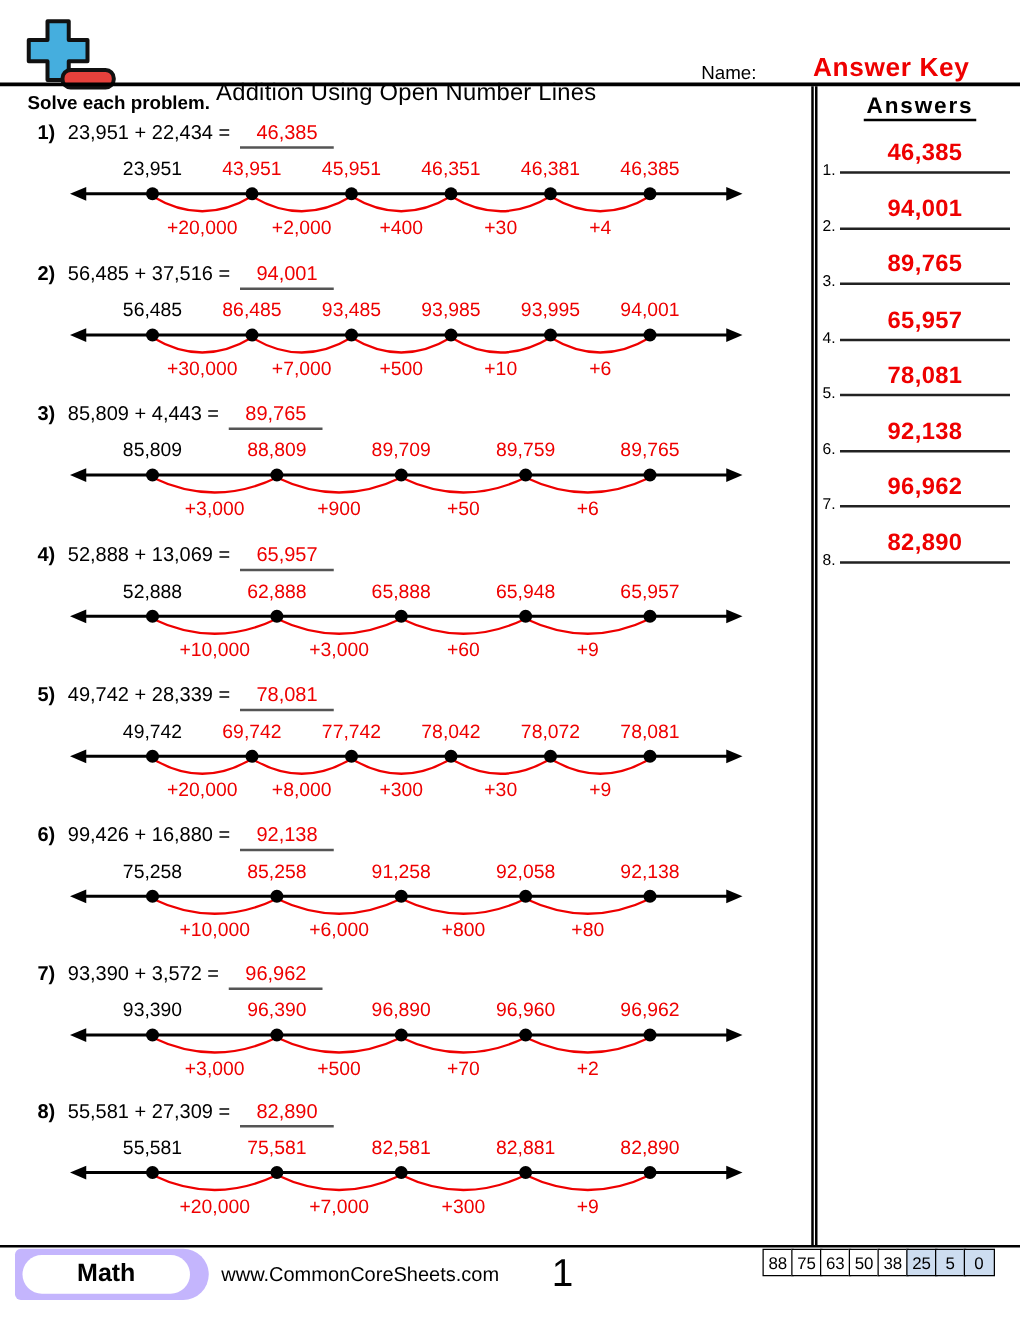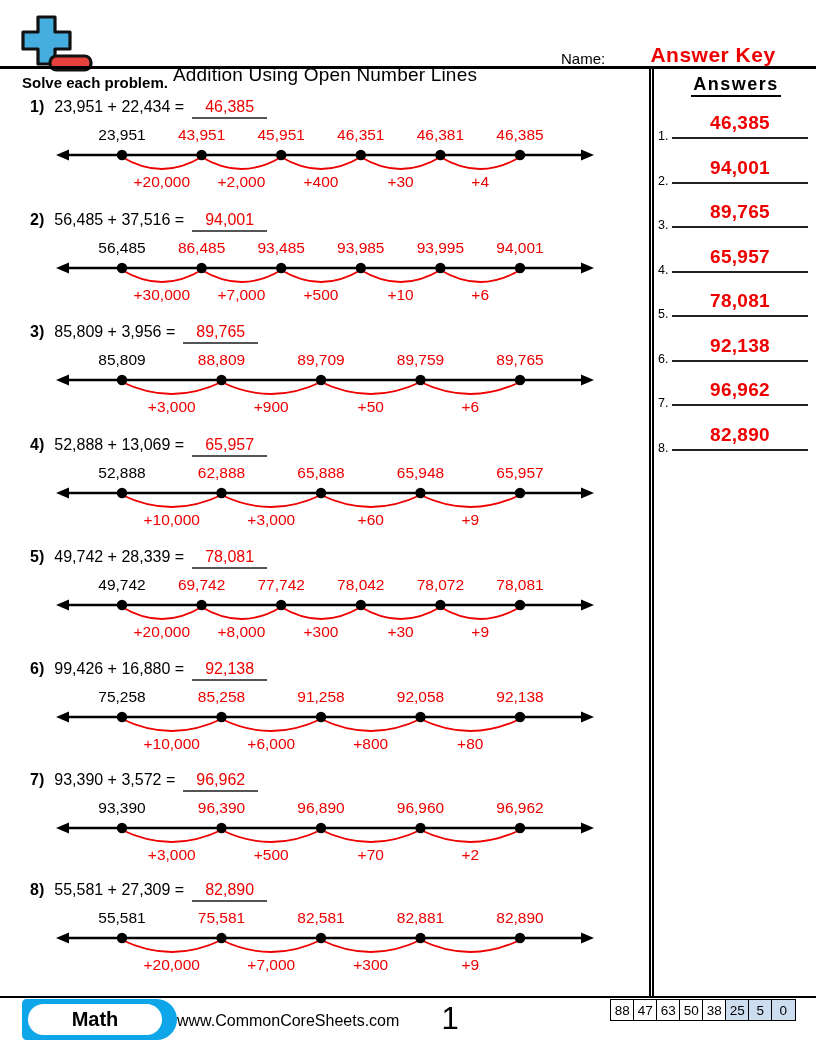--- a/index.html
+++ b/index.html
@@ -36,21 +36,21 @@
   
   .answers-head{position:absolute;left:666px;top:74px;width:140px;text-align:center;}
   .answers-head span{font-size:18px;font-weight:bold;letter-spacing:1.5px;
     border-bottom:2.5px solid #000;padding:0 2px 1px 2px;}
   .answer-item{position:absolute;left:656px;width:152px;height:32px;}
   .aidx{position:absolute;left:2px;bottom:1px;font-size:12.5px;}
   .aval{display:block;margin-left:16px;text-align:center;font-size:19px;font-weight:bold;
     color:var(--red);border-bottom:2px solid #222;padding-bottom:3px;letter-spacing:.3px;}
   
   .footer-rule{position:absolute;left:0;top:996px;width:816px;height:2px;background:#000;}
-  .badge-outer{position:absolute;left:22px;top:999px;width:155px;height:41px;background:#0ea5e9;
+  .badge-outer{position:absolute;left:12px;top:999px;width:155px;height:41px;background:#c4b5fd;
     border-radius:5px 22px 22px 5px;}
   .badge-inner{position:absolute;left:6px;top:5px;width:134px;height:31px;background:#fff;
     border-radius:16px;display:flex;align-items:center;justify-content:center;
     font-size:20px;font-weight:bold;}
   .website{position:absolute;left:177px;top:1012px;font-size:16px;}
   .pagenum{position:absolute;left:428px;top:1001px;width:44px;text-align:center;font-size:31px;}
   .score-label{position:absolute;left:613px;top:1003px;font-size:13px;}
   .score-table{position:absolute;left:610px;top:999px;display:flex;}
   .score-cell{width:24.5px;height:22px;border:1.5px solid #000;margin-left:-1.5px;
     display:flex;align-items:center;justify-content:center;font-size:13.5px;background:#fff;}
@@ -138,21 +138,21 @@
       <circle cx="440.4" cy="32" r="5.2" fill="#000"></circle>
       <text x="440.4" y="17" text-anchor="middle" font-size="15.5" fill="#ee0000">93,995</text>
       <circle cx="520" cy="32" r="5.2" fill="#000"></circle>
       <text x="520" y="17" text-anchor="middle" font-size="15.5" fill="#ee0000">94,001</text>
     </svg>
 </section>
 
 <section class="problem" style="top:323px">
   <div class="equation-row">
     <span class="pnum">3)</span>
-    <span class="expr">85,809 + 3,956 =</span>
+    <span class="expr">85,809 + 4,443 =</span>
     <span class="ans">89,765</span>
   </div>
   <svg class="numberline" width="650" height="72" viewBox="0 0 650 72">
       <line x1="66" y1="32" x2="584" y2="32" stroke="#000" stroke-width="2.4"></line>
       <polygon points="56,32 69,26.5 69,37.5" fill="#000"></polygon>
       <polygon points="594,32 581,26.5 581,37.5" fill="#000"></polygon>
       <path d="M 122 34 Q 171.75 58 221.5 34" fill="none" stroke="#ee0000" stroke-width="1.8"></path>
       <text x="171.75" y="64" text-anchor="middle" font-size="15.5" fill="#ee0000">+3,000</text>
       <path d="M 221.5 34 Q 271.25 58 321 34" fill="none" stroke="#ee0000" stroke-width="1.8"></path>
       <text x="271.25" y="64" text-anchor="middle" font-size="15.5" fill="#ee0000">+900</text>
@@ -371,20 +371,20 @@
 
 <div class="footer-rule"></div>
 <div class="badge-outer">
   <div class="badge-inner">Math</div>
 </div>
 <div class="website">www.CommonCoreSheets.com</div>
 <div class="pagenum">1</div>
 <div class="score-label">1-8</div>
 <div class="score-table">
   <div class="score-cell">88</div>
-  <div class="score-cell">47</div>
+  <div class="score-cell">75</div>
   <div class="score-cell">63</div>
   <div class="score-cell">50</div>
   <div class="score-cell">38</div>
   <div class="score-cell hl">25</div>
   <div class="score-cell hl">5</div>
   <div class="score-cell hl">0</div>
 </div>
 
 </body></html>

